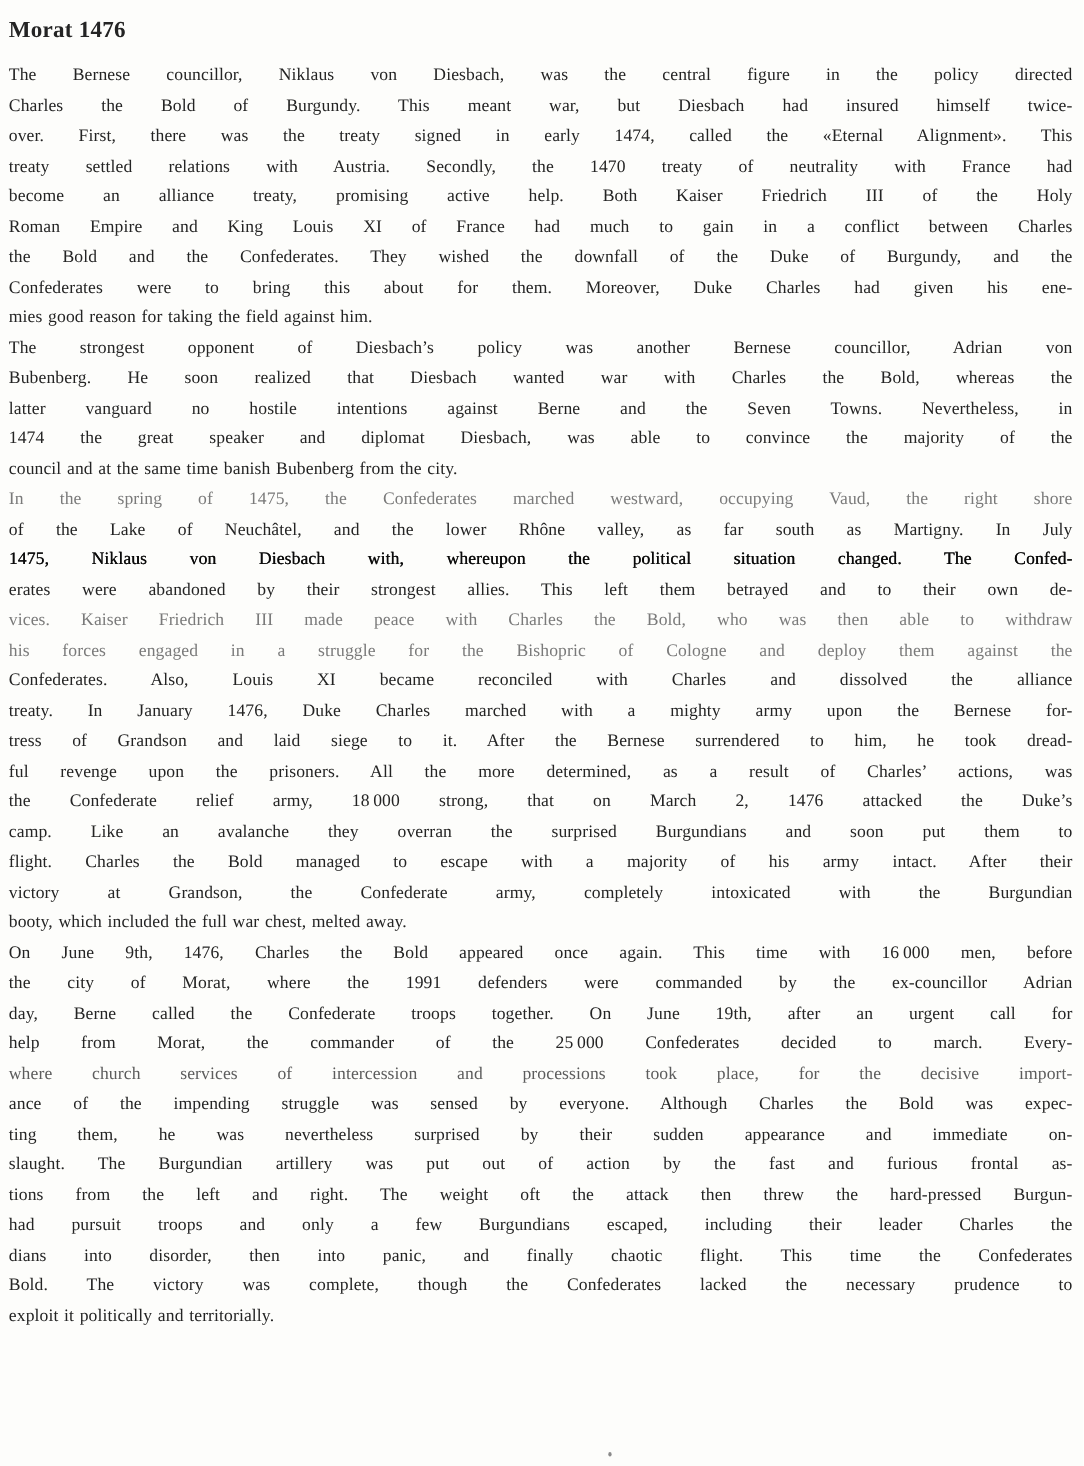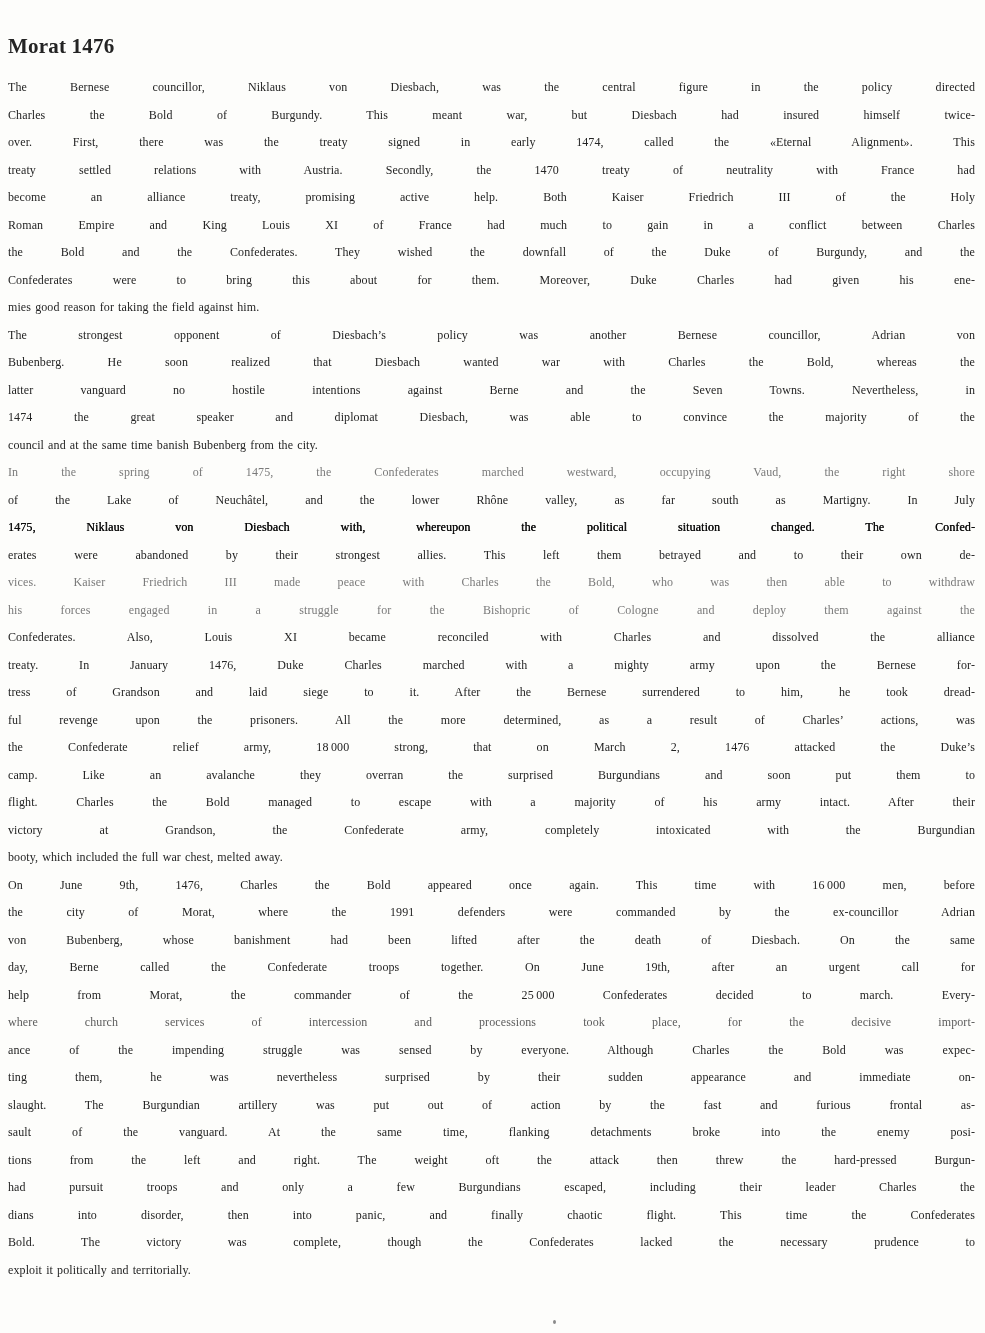--- a/index.html
+++ b/index.html
@@ -6,34 +6,34 @@
     margin: 0;
     padding: 0;
     background: #ffffff;
   }
   .page {
     position: relative;
     width: 985px;
     height: 1333px;
     box-sizing: border-box;
     background: var(--bg, #fdfdfb);
-    padding: 33px 10px 0 8px;
+    padding: 14px 10px 0 8px;
     overflow: hidden;
     font-family: "Liberation Serif", "DejaVu Serif", serif;
     color: var(--text, #242424);
   }
   .title {
     font-size: 21px;
     line-height: 26px;
     font-weight: 700;
     letter-spacing: 0.2px;
     margin: 0 0 15px 0;
   }
   .body-text {
-    font-size: 12px;
+    font-size: 16px;
     letter-spacing: 0.1px;
     word-spacing: 1px;
   }
   .paragraph { margin: 0; }
   .line {
     line-height: 27.5px;
     text-align: justify;
     text-align-last: justify;
     white-space: normal;
   }
@@ -90,28 +90,26 @@
         <div class="line">ful revenge upon the prisoners. All the more determined, as a result of Charles’ actions, was</div>
         <div class="line">the Confederate relief army, 18 000 strong, that on March 2, 1476 attacked the Duke’s</div>
         <div class="line">camp. Like an avalanche they overran the surprised Burgundians and soon put them to</div>
         <div class="line">flight. Charles the Bold managed to escape with a majority of his army intact. After their</div>
         <div class="line">victory at Grandson, the Confederate army, completely intoxicated with the Burgundian</div>
         <div class="line para-end">booty, which included the full war chest, melted away.</div>
       </div>
       <div class="paragraph">
         <div class="line">On June 9th, 1476, Charles the Bold appeared once again. This time with 16 000 men, before</div>
         <div class="line">the city of Morat, where the 1991 defenders were commanded by the ex-councillor Adrian</div>
-        <div class="line">von Bubenberg, whose banishment had been lifted after the death of Diesbach. On the same</div>
         <div class="line">day, Berne called the Confederate troops together. On June 19th, after an urgent call for</div>
         <div class="line">help from Morat, the commander of the 25 000 Confederates decided to march. Every-</div>
         <div class="line medium">where church services of intercession and processions took place, for the decisive import-</div>
         <div class="line">ance of the impending struggle was sensed by everyone. Although Charles the Bold was expec-</div>
         <div class="line">ting them, he was nevertheless surprised by their sudden appearance and immediate on-</div>
         <div class="line">slaught. The Burgundian artillery was put out of action by the fast and furious frontal as-</div>
-        <div class="line">sault of the vanguard. At the same time, flanking detachments broke into the enemy posi-</div>
         <div class="line">tions from the left and right. The weight oft the attack then threw the hard-pressed Burgun-</div>
         <div class="line">had pursuit troops and only a few Burgundians escaped, including their leader Charles the</div>
         <div class="line">dians into disorder, then into panic, and finally chaotic flight. This time the Confederates</div>
         <div class="line">Bold. The victory was complete, though the Confederates lacked the necessary prudence to</div>
         <div class="line para-end">exploit it politically and territorially.</div>
       </div>
     </div>
   <div class="speck"></div>
 </div>
 

